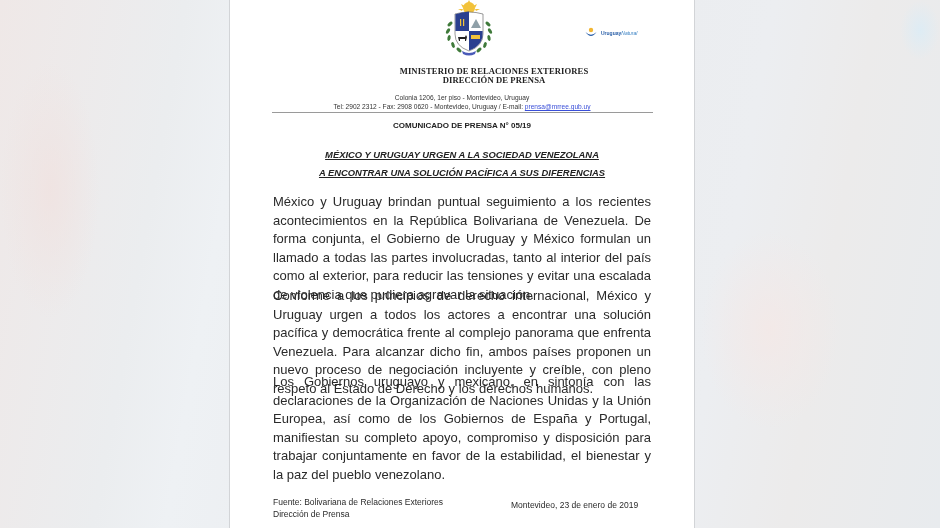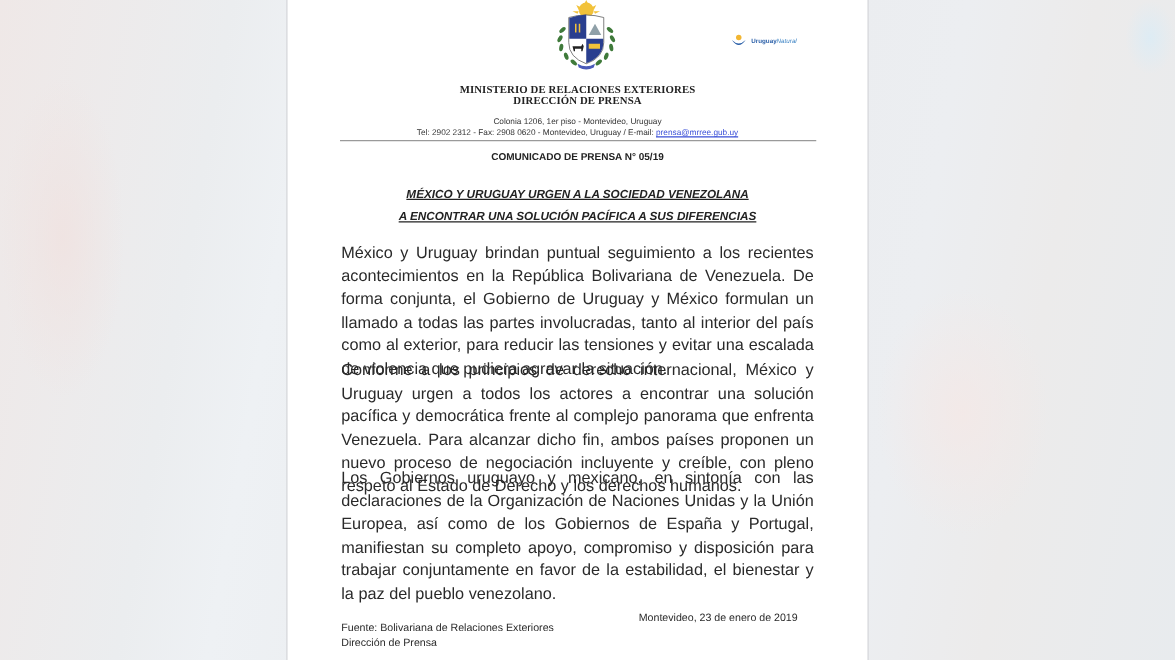--- a/index.html
+++ b/index.html
@@ -36,20 +36,21 @@
       display: flex; align-items: center;
     }
     .logo-text {
       font-size: 5px; color: #2a5fa8; font-weight: bold; margin-left: 3px; white-space: nowrap;
     }
     .logo-text .nat { font-style: italic; font-weight: normal; color: #3a82c4; }
     .ministry {
       position: absolute; left: 0; width: 100%; text-align: center;
       font-family: "Liberation Serif", serif; font-weight: bold; font-size: 8.6px; color: #222;
       letter-spacing: 0.1px;
+      padding-left: 32px;
     }
     .addr {
       position: absolute; left: 0; width: 100%; text-align: center;
       font-size: 6.6px; color: #333; white-space: nowrap;
     }
     .addr .email { color: #3a4fd8; text-decoration: underline; }
     .rule {
       position: absolute; left: 42px; width: 381px; top: 112px; height: 0;
       border-top: 1px solid #9a9a9a;
     }
@@ -61,21 +62,21 @@
       position: absolute; left: 0; width: 100%; text-align: center;
       font-weight: bold; font-style: italic; font-size: 9.4px; color: #222;
       text-decoration: underline;
     }
     .para {
       position: absolute; left: 43px; width: 378px;
       font-size: 13px; line-height: 18.5px; color: #2a2a2a;
       text-align: justify; text-align-last: left;
     }
     .date {
-      position: absolute; left: 281px; top: 489px; font-size: 8.5px; color: #2a2a2a; white-space: nowrap;
+      position: absolute; left: 281px; top: 500px; font-size: 8.5px; color: #2a2a2a; white-space: nowrap;
     }
     .source {
       position: absolute; left: 43px; top: 496px; font-size: 8.5px; line-height: 12px; color: #2a2a2a;
     }
   </style>
 </head>
 <body>
 
 <div class="bg-tint-left"></div>
 <div class="bg-tint-right"></div>

